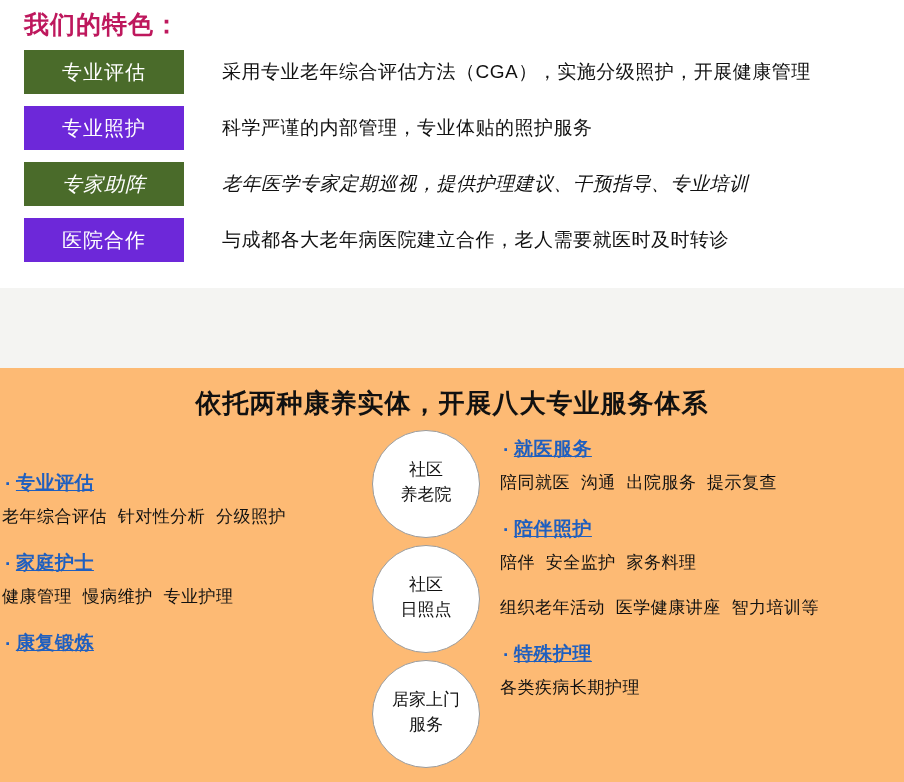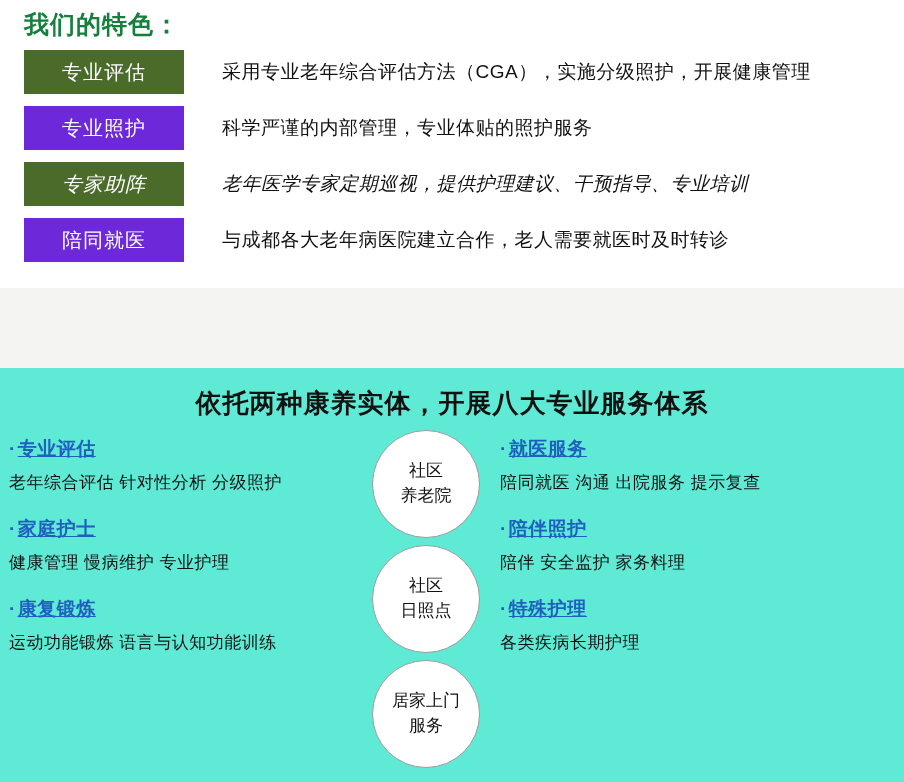--- a/index.html
+++ b/index.html
@@ -24,21 +24,21 @@
     width: 904px;
     height: 290px;
   }
 
   #features-title {
     position: absolute;
     left: 24px;
     top: 8px;
     font-size: 25px;
     font-weight: bold;
-    color: #15803d;
+    color: #be185d;
     letter-spacing: 1px;
   }
 
   .feature-row {
     position: absolute;
     left: 24px;
     width: 856px;
     height: 48px;
     display: flex;
     align-items: center;
@@ -79,41 +79,42 @@
     background: #f4f4f2;
   }
 
   
   #services-section {
     position: absolute;
     left: 0;
     top: 368px;
     width: 904px;
     height: 414px;
-    background: #5eead4;
+    background: #fdba74;
+    font-family: Liberation Mono, monospace;
   }
 
   #services-title {
     position: absolute;
     top: 18px;
     left: 0;
     width: 904px;
     text-align: center;
     font-size: 26px;
     font-weight: bold;
     color: #111111;
     letter-spacing: 1px;
   }
 
   .col {
     position: absolute;
     top: 68px;
     width: 340px;
   }
-  #col-left  { left: 9px; }
+  #col-left  { left: 2px; margin-top: 34px; }
   #col-right { left: 500px; }
 
   .svc-item { margin-bottom: 22px; }
 
   .svc-head {
     font-size: 19px;
     font-weight: bold;
     color: #1f5fbf;
     text-decoration: underline;
     letter-spacing: 0.5px;
@@ -176,21 +177,21 @@
     <div class="feature-tag tag-blue">专业照护</div>
     <div class="feature-text">科学严谨的内部管理，专业体贴的照护服务</div>
   </div>
 
   <div class="feature-row" id="feature-row-2">
     <div class="feature-tag tag-green">专家助阵</div>
     <div class="feature-text">老年医学专家定期巡视，提供护理建议、干预指导、专业培训</div>
   </div>
 
   <div class="feature-row" id="feature-row-3">
-    <div class="feature-tag tag-blue">陪同就医</div>
+    <div class="feature-tag tag-blue">医院合作</div>
     <div class="feature-text">与成都各大老年病医院建立合作，老人需要就医时及时转诊</div>
   </div>
 
 </div>
 
 <div id="mid-band"></div>
 
 <div id="services-section">
 
   <div id="services-title">依托两种康养实体，开展八大专业服务体系</div>
@@ -203,38 +204,38 @@
     </div>
 
     <div class="svc-item">
       <div class="svc-head"><span class="bullet">·</span><span>家庭护士</span></div>
       <div class="svc-desc">健康管理 慢病维护 专业护理</div>
     </div>
 
 
     <div class="svc-item">
       <div class="svc-head"><span class="bullet">·</span><span>康复锻炼</span></div>
-      <div class="svc-desc">运动功能锻炼 语言与认知功能训练</div>
     </div>
 
   </div>
 
   <div class="col" id="col-right">
 
     <div class="svc-item">
       <div class="svc-head"><span class="bullet">·</span><span>就医服务</span></div>
       <div class="svc-desc">陪同就医 沟通 出院服务 提示复查</div>
     </div>
 
     <div class="svc-item">
       <div class="svc-head"><span class="bullet">·</span><span>陪伴照护</span></div>
       <div class="svc-desc">陪伴 安全监护 家务料理</div>
     </div>
 
     <div class="svc-item">
+      <div class="svc-desc">组织老年活动 医学健康讲座 智力培训等</div>
     </div>
 
     <div class="svc-item">
       <div class="svc-head"><span class="bullet">·</span><span>特殊护理</span></div>
       <div class="svc-desc">各类疾病长期护理</div>
     </div>
 
   </div>
 
   <div id="circles">

